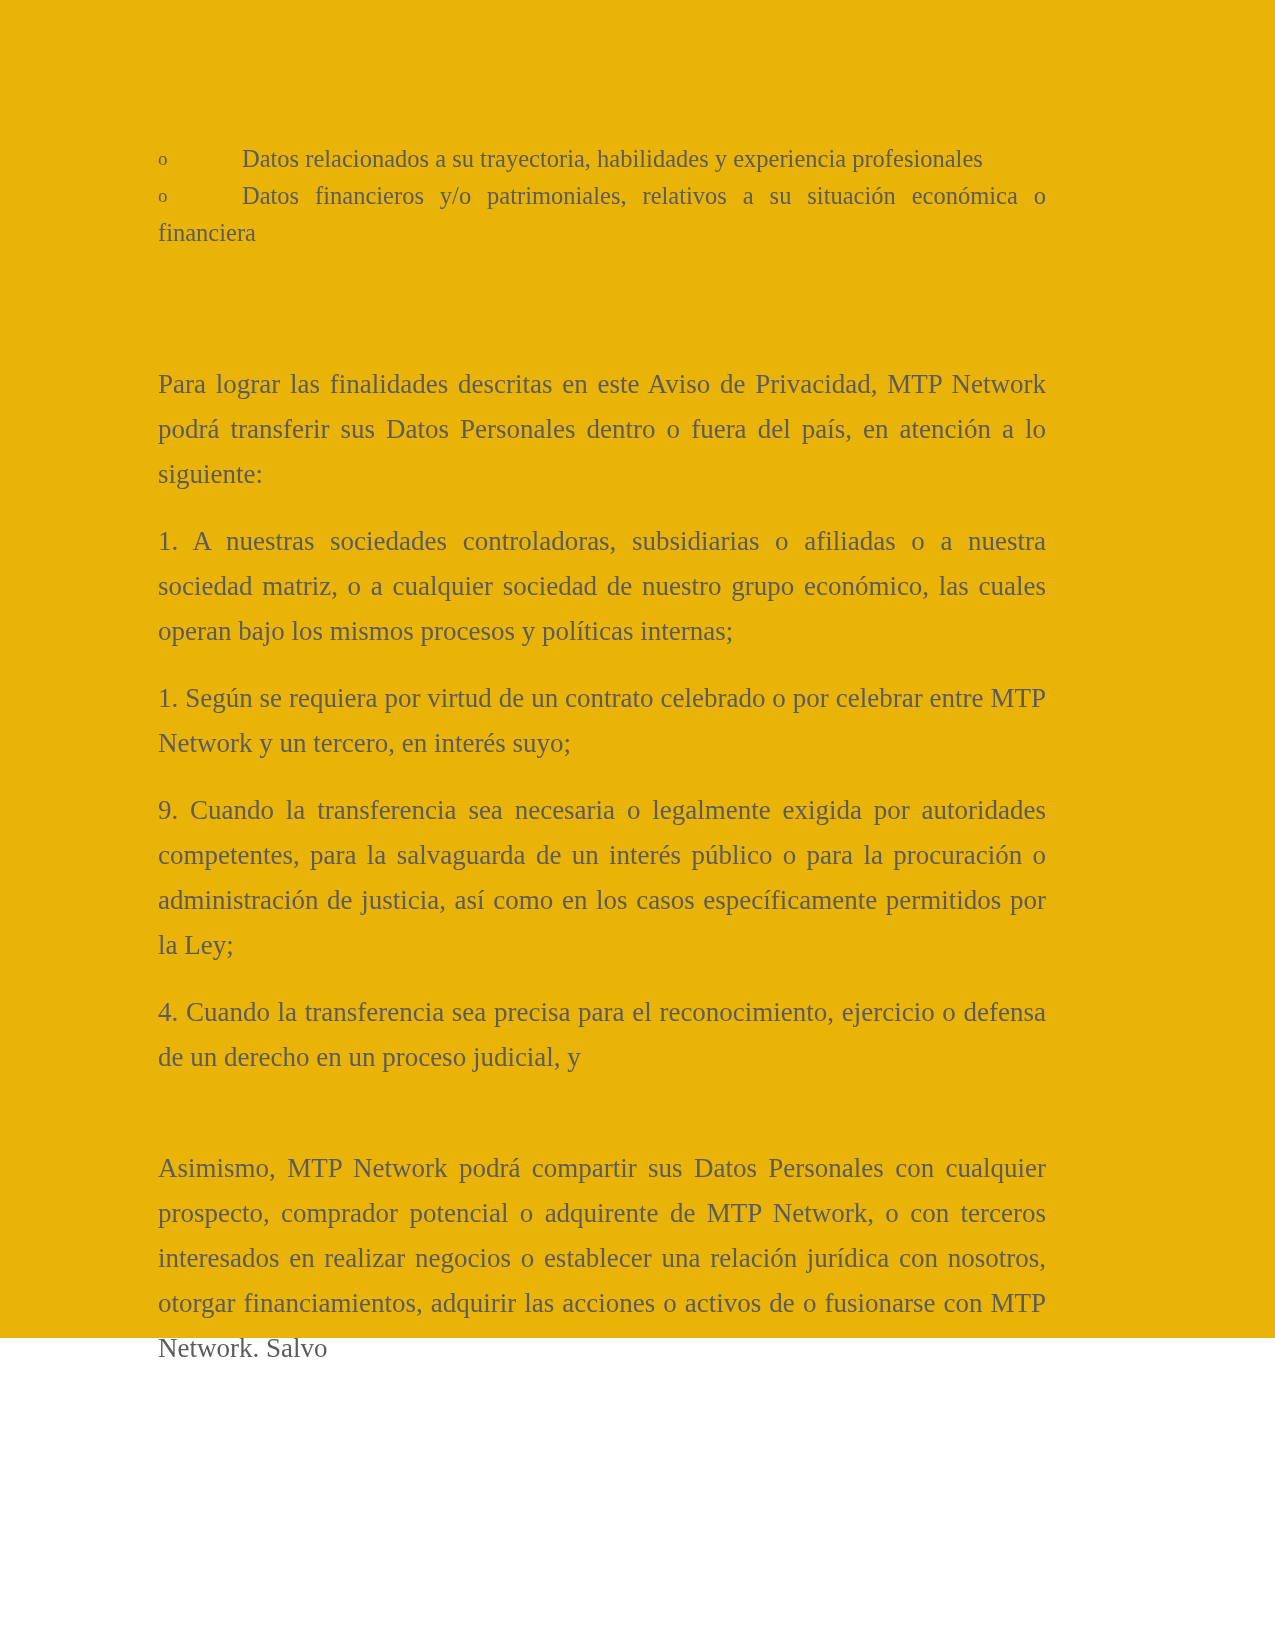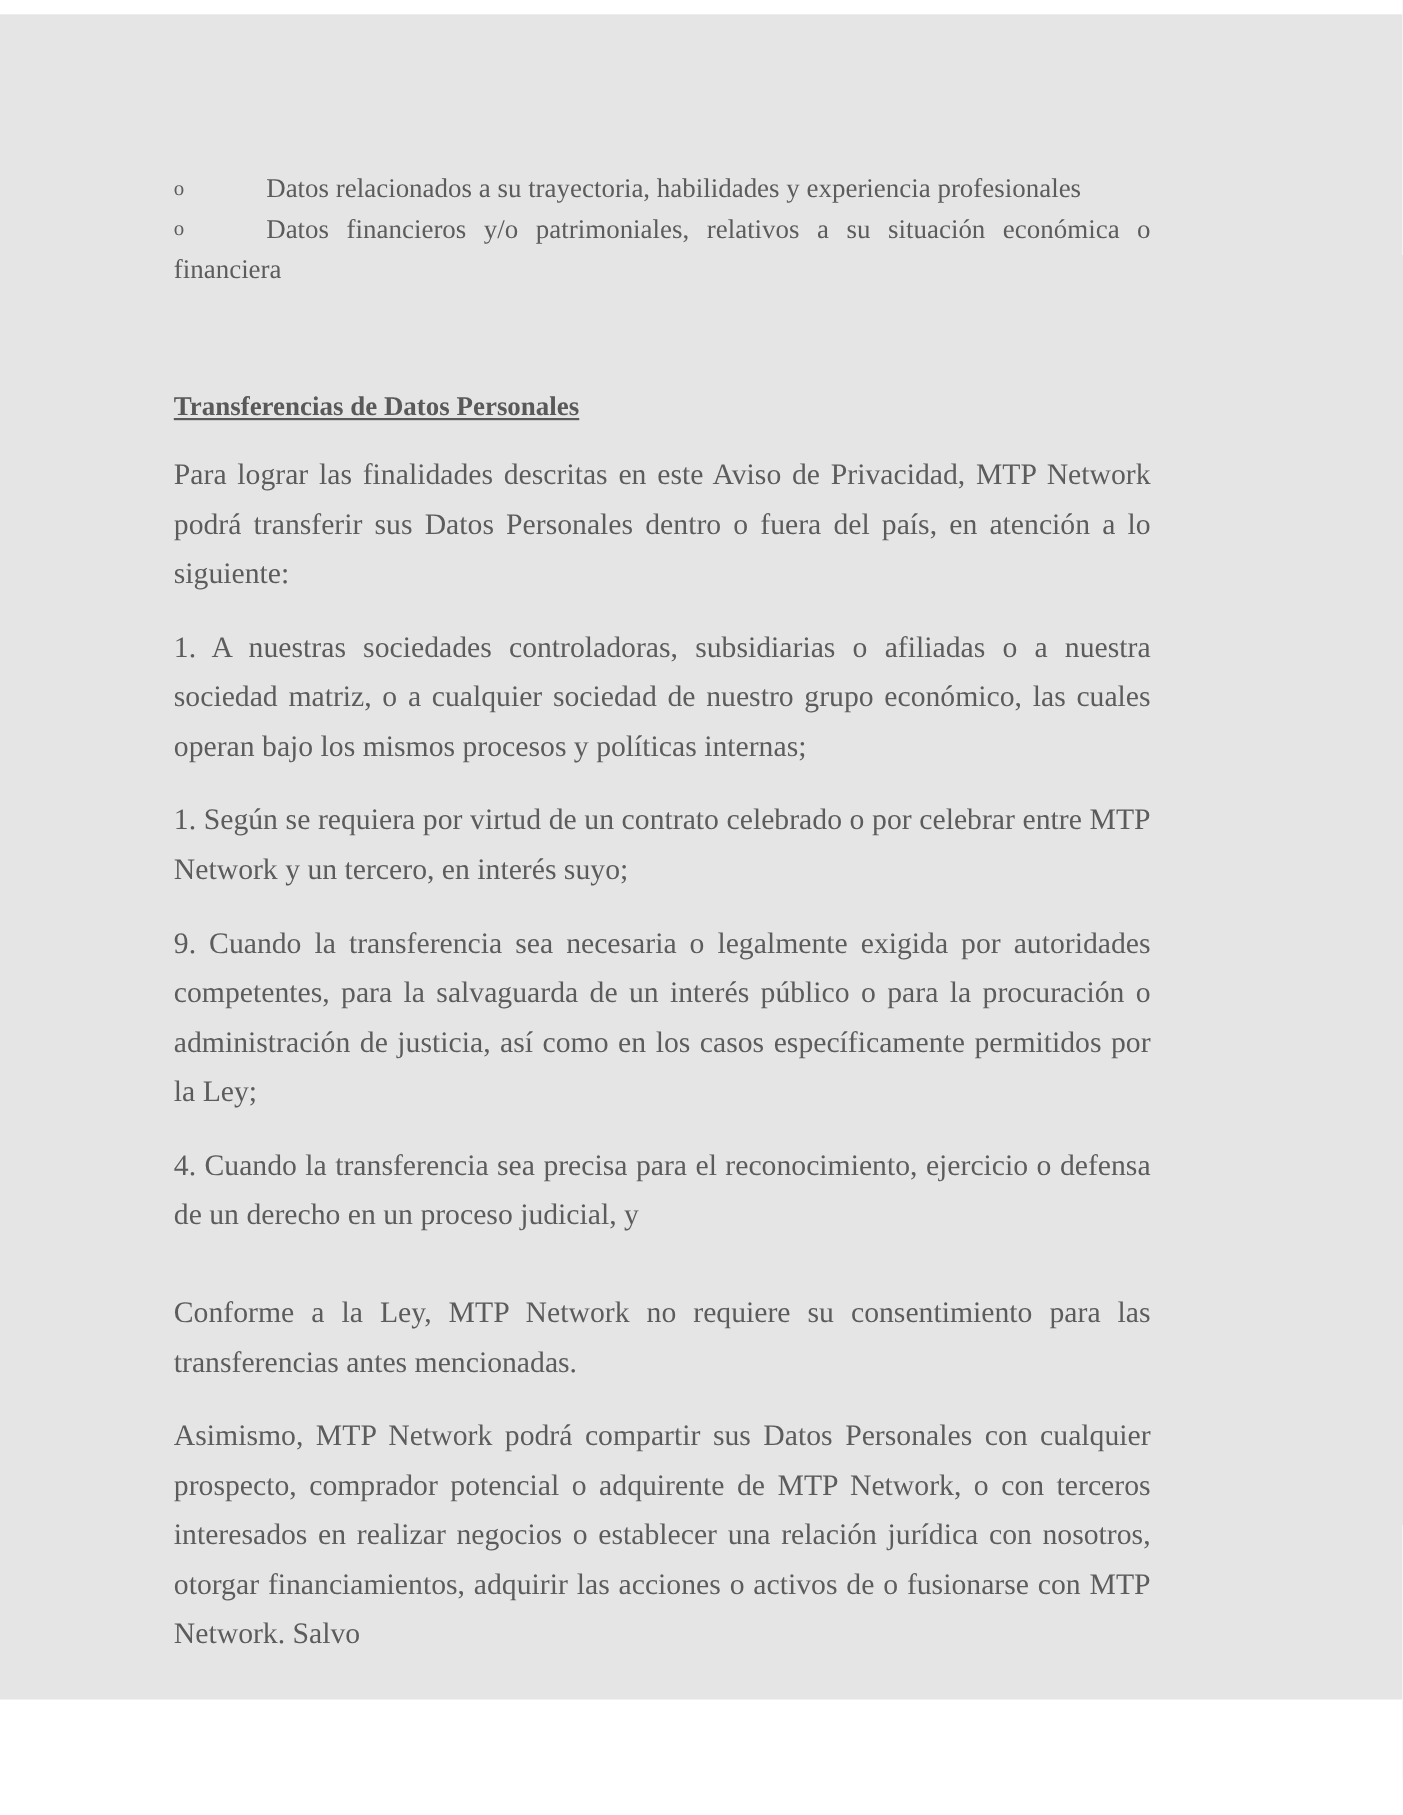--- a/index.html
+++ b/index.html
@@ -16,25 +16,24 @@
     font-family: "Liberation Serif", "DejaVu Serif", serif;
     color: #5c5c5c;
     -webkit-font-smoothing: antialiased;
   }
 
   .page {
     position: absolute;
     top: 0;
     left: 0;
     width: 1275px;
-    height: 1532px;
-    background: #e5e5e5;
+    height: 1338px;
+    background: #eab308;
     box-sizing: border-box;
     padding: 140px 230px 90px 158px;
-    margin-top: 13px;
   }
 
   .content {
     width: 888px;
   }
 
   
   .bullet-item {
     display: block;
     font-size: 24.5px;
@@ -118,21 +117,20 @@
     </div>
 
     <div class="sp-md"></div>
 
 
     <div class="sp-sm"></div>
 
 
     <div class="sp-xl"></div>
 
-    <h2 class="section-heading"><span class="heading-text">Transferencias de Datos Personales</span></h2>
 
     <div class="sp-md"></div>
 
     <p class="clause">Para lograr las finalidades descritas en este Aviso de Privacidad, MTP Network podrá transferir sus Datos Personales dentro o fuera del país, en atención a lo siguiente:</p>
 
     <div class="sp-md"></div>
 
     <p class="clause">1. A nuestras sociedades controladoras, subsidiarias o afiliadas o a nuestra sociedad matriz, o a cualquier sociedad de nuestro grupo económico, las cuales operan bajo los mismos procesos y políticas internas;</p>
 
     <div class="sp-md"></div>
@@ -145,20 +143,19 @@
 
     <div class="sp-md"></div>
 
     <p class="clause">4. Cuando la transferencia sea precisa para el reconocimiento, ejercicio o defensa de un derecho en un proceso judicial, y</p>
 
     <div class="sp-md"></div>
 
 
     <div class="sp-md"></div>
 
-    <p class="clause">Conforme a la Ley, MTP Network no requiere su consentimiento para las transferencias antes mencionadas.</p>
 
     <div class="sp-md"></div>
 
     <p class="clause">Asimismo, MTP Network podrá compartir sus Datos Personales con cualquier prospecto, comprador potencial o adquirente de MTP Network, o con terceros interesados en realizar negocios o establecer una relación jurídica con nosotros, otorgar financiamientos, adquirir las acciones o activos de o fusionarse con MTP Network. Salvo</p>
 
   </div>
 </div>
 
 </body></html>

